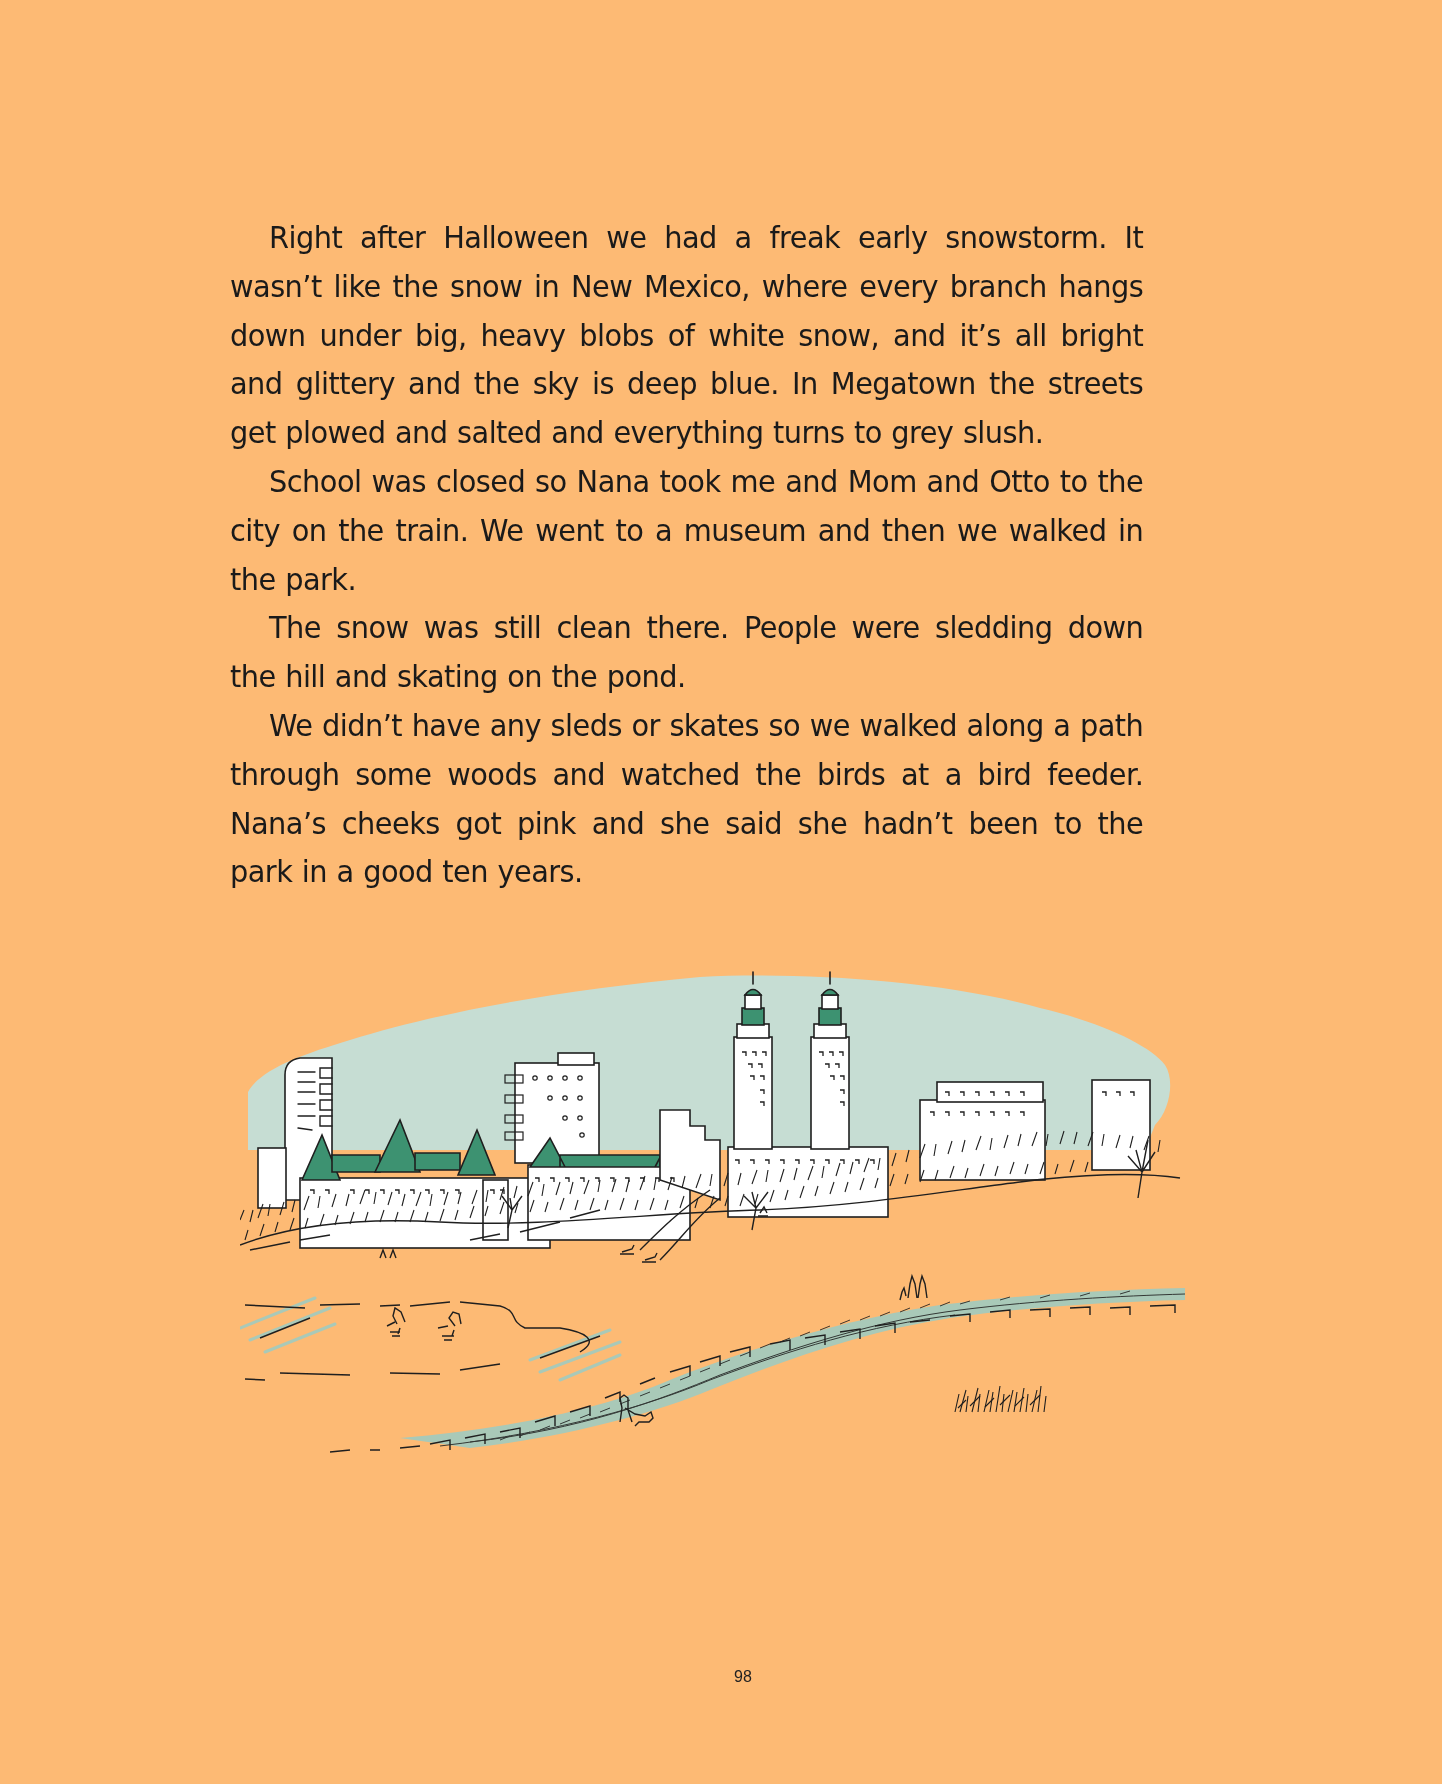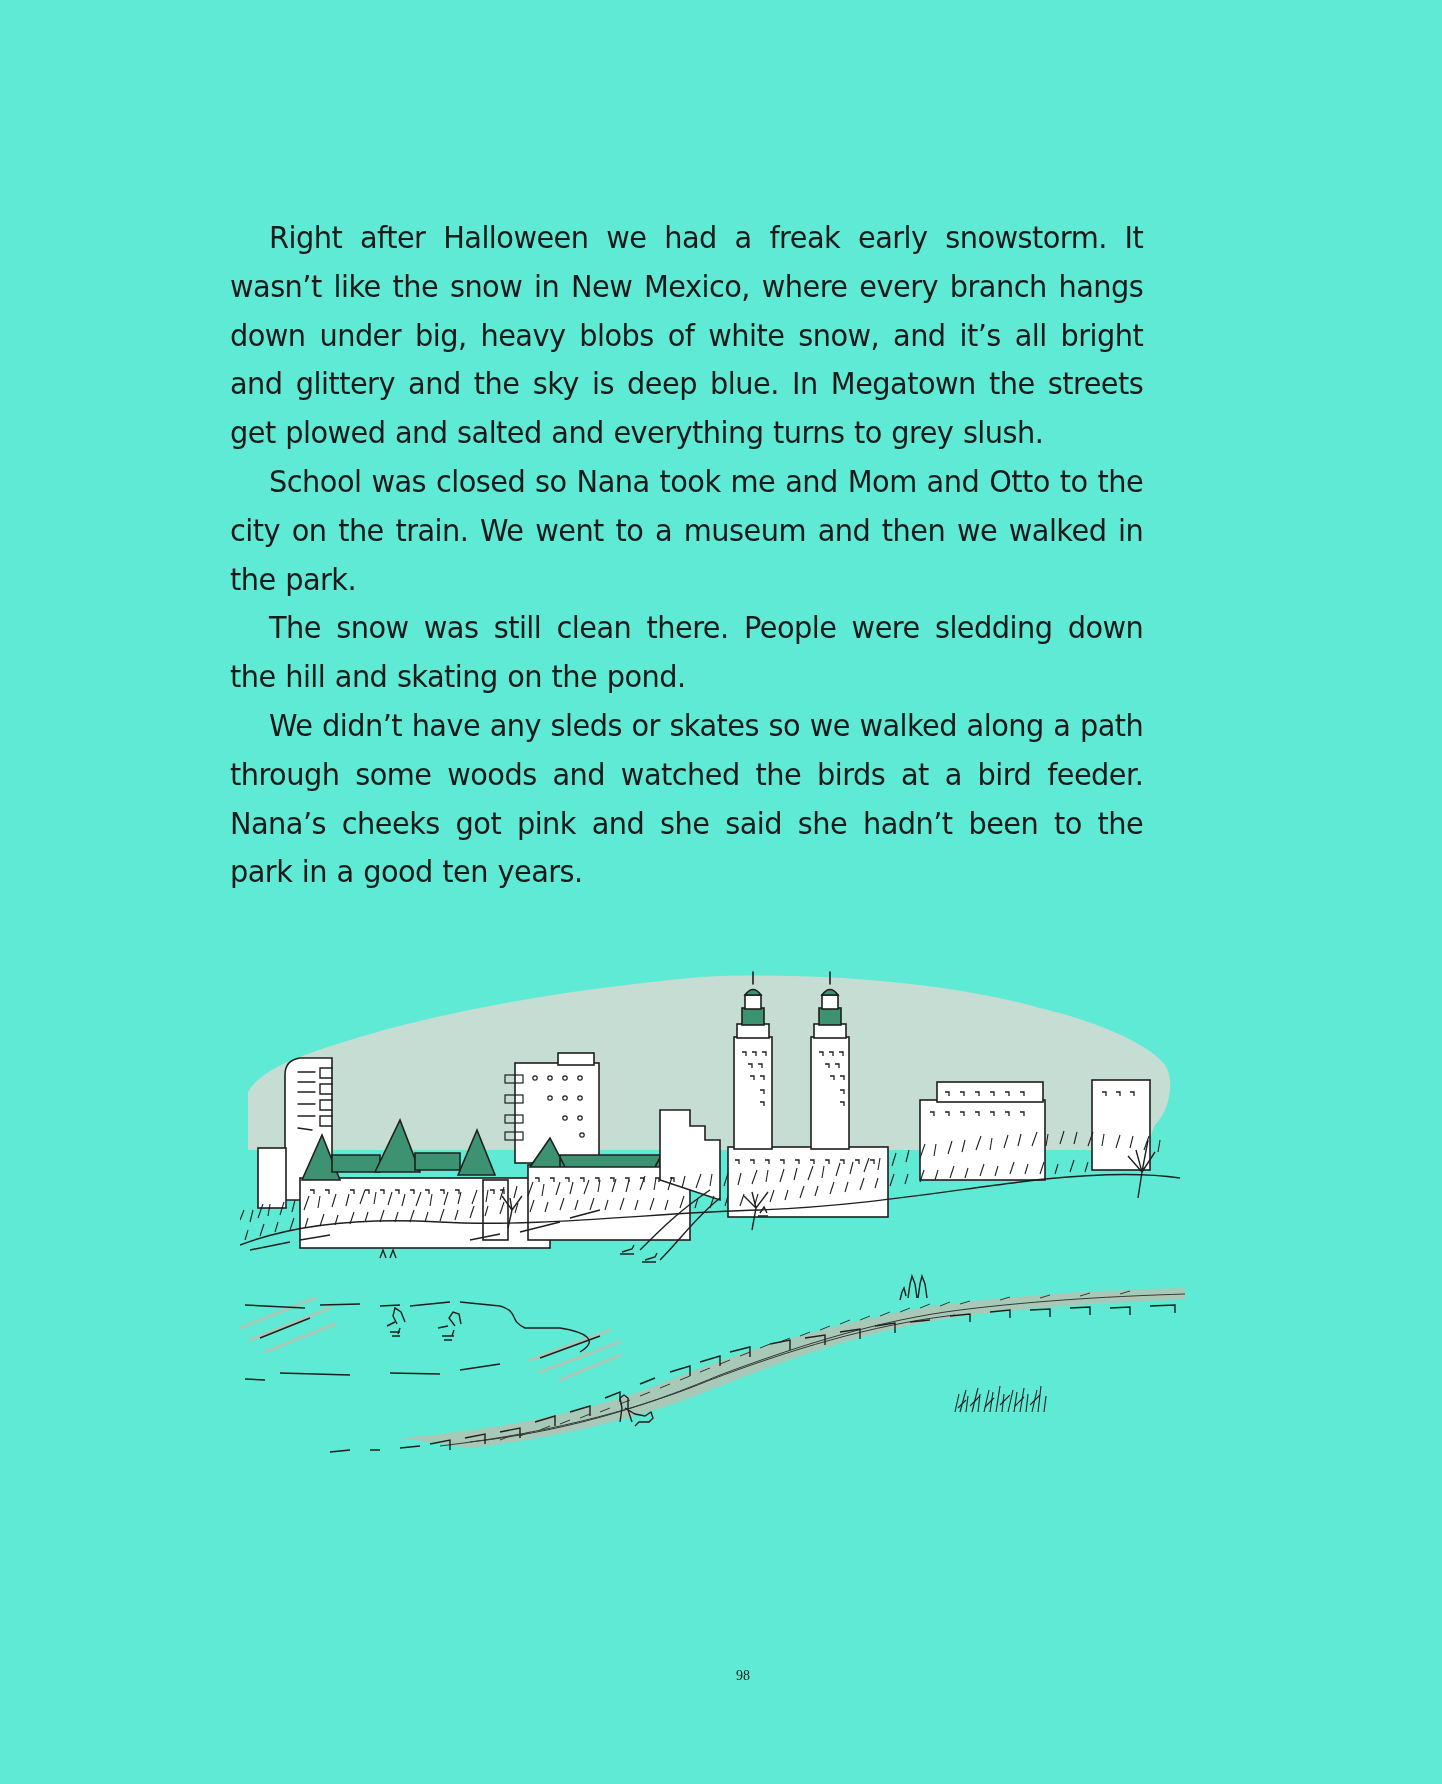--- a/index.html
+++ b/index.html
@@ -1,30 +1,30 @@
 <!DOCTYPE html>
 <html><head>
 <meta charset="utf-8">
 <style>
   html, body { margin: 0; padding: 0; background: #ffffff; }
   body { width: 1442px; height: 1784px; position: relative; overflow: hidden; }
-  .page { position: absolute; left: 0; top: 0; width: 1442px; height: 1784px; background: #5eead4; }
+  .page { position: absolute; left: 0; top: 0; width: 1442px; height: 1784px; background: #fdba74; }
   .text-block {
     position: absolute; left: 230px; top: 213px; width: 982px;
     font-family: "DejaVu Sans", sans-serif;
     font-size: 31px; line-height: 48.8px; color: #1a1a1a;
     letter-spacing: -0.6px; word-spacing: 1px;
     transform: scaleX(0.93); transform-origin: left top;
   }
   .text-block p { margin: 0; text-align: justify; text-indent: 42px; text-align-last: left; }
   .illustration { position: absolute; left: 240px; top: 960px; width: 960px; height: 520px; }
   .illustration svg { width: 960px; height: 520px; display: block; }
   .page-number {
     position: absolute; left: 693px; top: 1668px; width: 100px; text-align: center;
-    font-family: Liberation Serif, serif; font-size: 14px; color: #222;
+    font-family: Liberation Sans, sans-serif; font-size: 16px; color: #222;
   }
 </style>
 </head>
 <body>
 
 <div class="page">
 
   <div class="text-block">
     <p>Right after Halloween we had a freak early snowstorm. It wasn’t like the snow in New Mexico, where every branch hangs down under big, heavy blobs of white snow, and it’s all bright and glittery and the sky is deep blue. In Megatown the streets get plowed and salted and everything turns to grey slush.</p>
     <p>School was closed so Nana took me and Mom and Otto to the city on the train. We went to a museum and then we walked in the park.</p>

